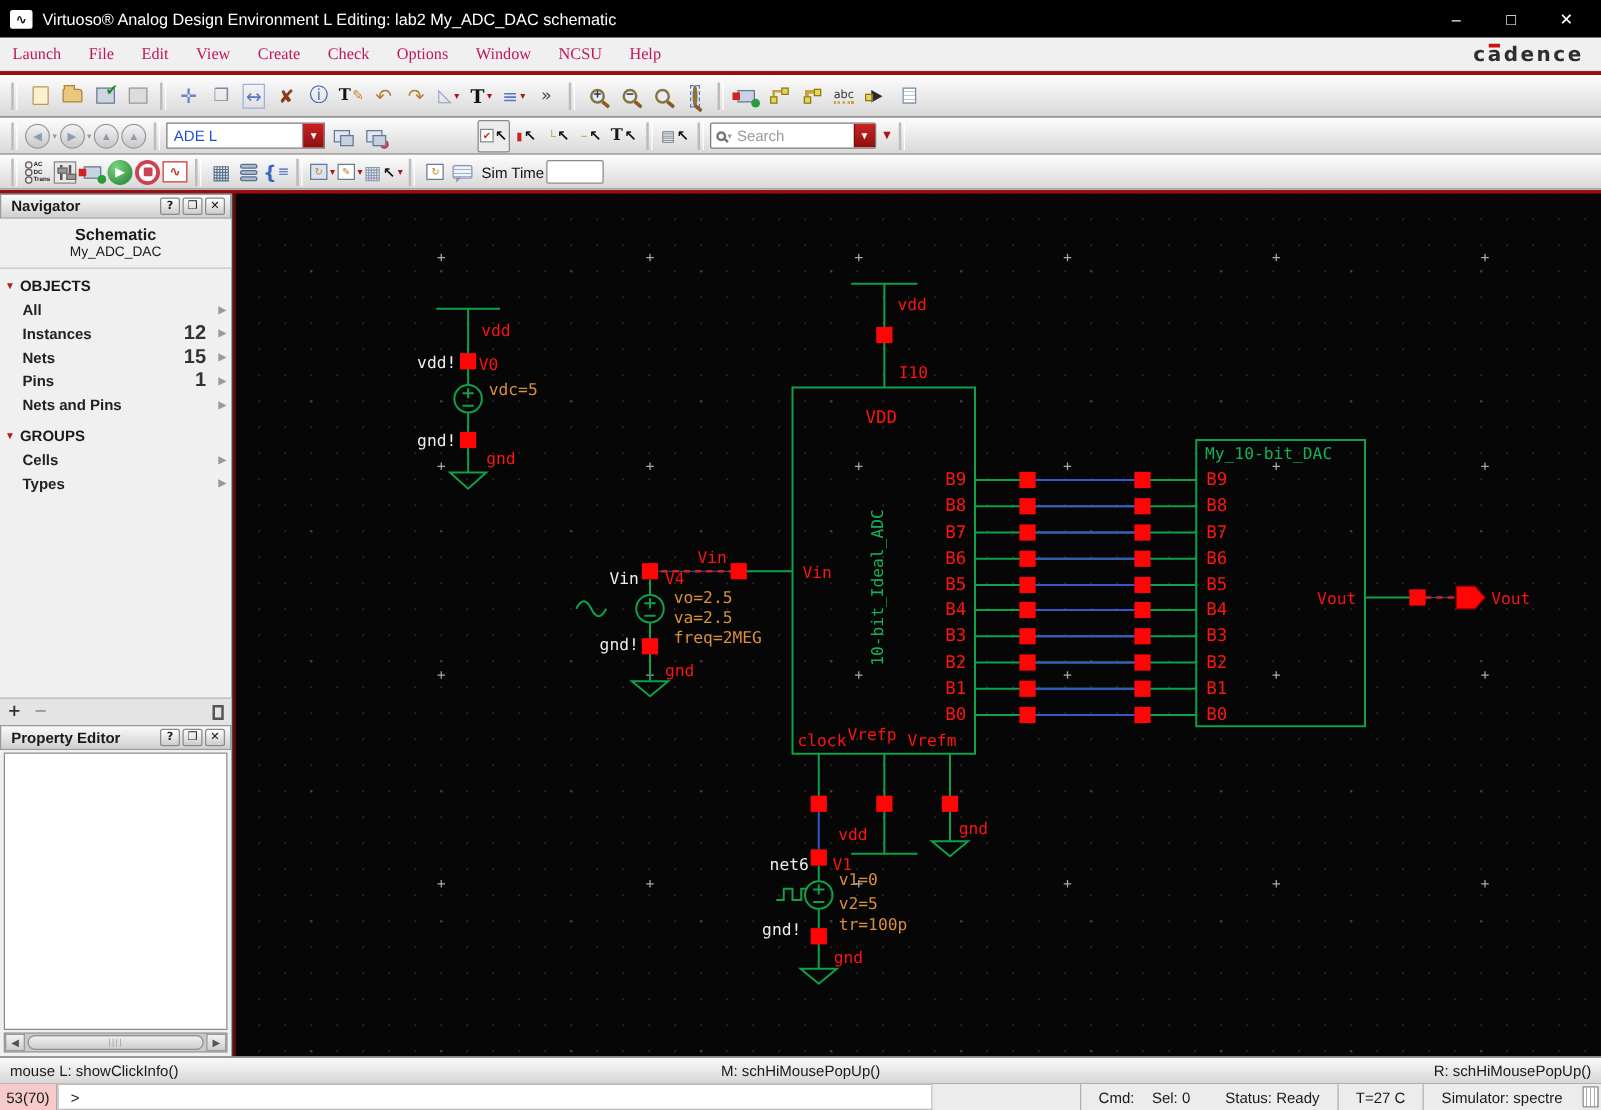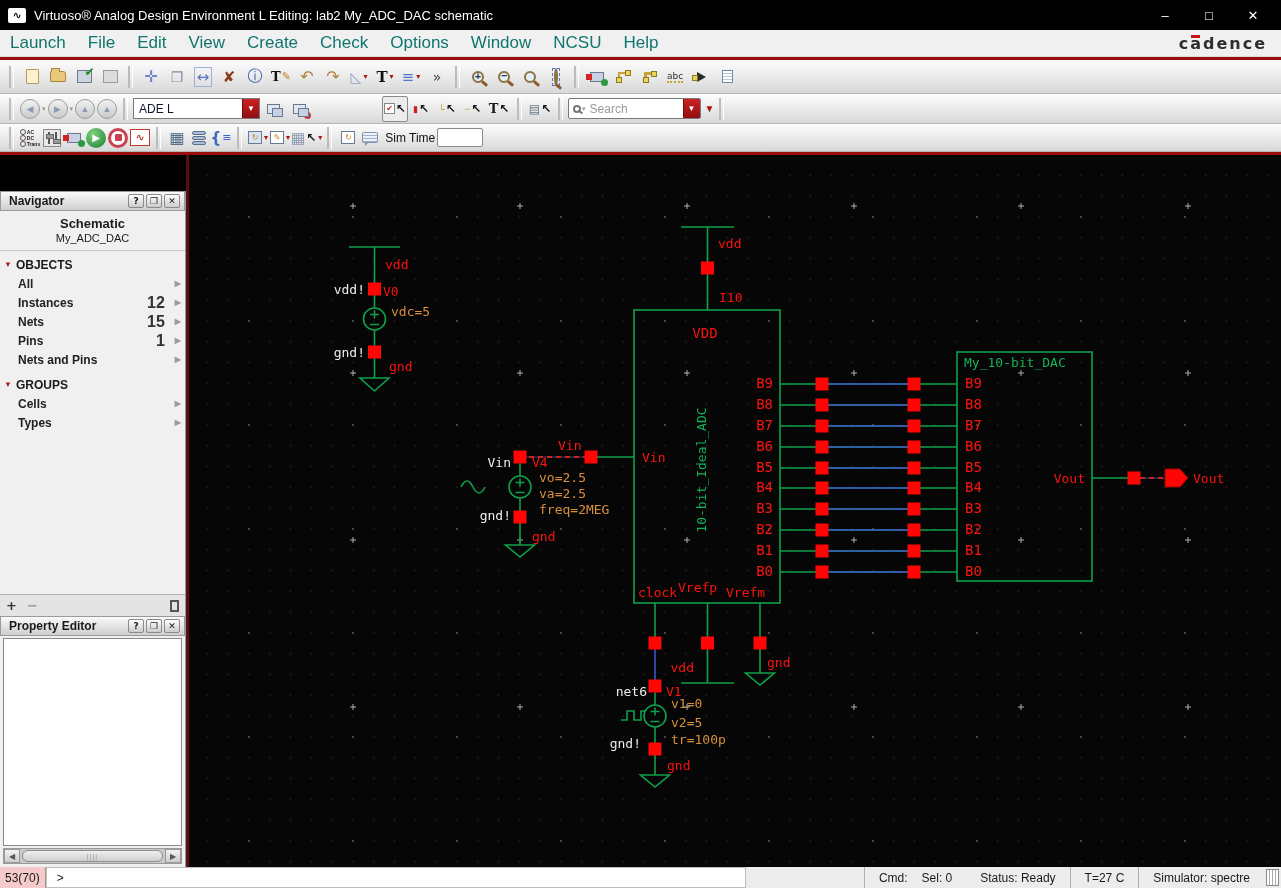--- a/index.html
+++ b/index.html
@@ -9,21 +9,21 @@
 
   
   .titlebar { height:30px; background:#000; color:#fff; display:flex; align-items:center; padding:0 8px; flex:0 0 auto; }
   .app-icon { width:18px; height:15px; background:#fff; color:#111; font:bold 11px "DejaVu Sans", sans-serif; display:flex; align-items:center; justify-content:center; margin-right:8px; border-radius:2px; }
   .title-text { font-size:13px; }
   .win-controls { margin-left:auto; display:flex; gap:4px; }
   .win-btn { width:40px; height:26px; display:flex; align-items:center; justify-content:center; color:#fff; font-size:13px; }
 
   
   .menubar { height:27px; background:#f0f0f0; display:flex; align-items:center; padding:0 10px; gap:22px; flex:0 0 auto; border-bottom:1px solid #dcdcdc; }
-  .menu-item { font-size:17px; color:#0f766e; cursor:default; }
+  .menu-item { font-size:13px; color:#be185d; cursor:default;font-family:Liberation Serif, serif; }
   .logo { margin-left:auto; position:relative; font:bold 16px "DejaVu Sans", sans-serif; letter-spacing:2px; color:#2e2e2e; padding-right:4px; }
   .logo-bar { position:absolute; left:12px; top:1px; width:9px; height:3px; background:#cc1111; }
   .redline { height:3px; background:#9b0e0e; flex:0 0 auto; }
 
   
   .toolbar { background:linear-gradient(#fdfdfd,#d8d8d8); border-bottom:1px solid #b6b6b6; display:flex; align-items:center; padding:0 4px; flex:0 0 auto; }
   .row1 { height:34px; } .row2 { height:30px; } .row3 { height:28px; }
   .sep { width:5px; height:22px; border-left:2px solid #bcbcbc; border-right:1px solid #fff; margin:0 5px; }
   .tbtn { min-width:26px; height:26px; display:flex; align-items:center; justify-content:center; gap:1px; border-radius:2px; position:relative; }
   .tbtn.small { min-width:22px; height:22px; }
@@ -49,21 +49,21 @@
   .wirei::before, .wirei::after { content:""; position:absolute; width:4px; height:4px; background:#e9d55a; border:1px solid #8d7a1e; }
   .wirei::before { left:-4px; bottom:-2px; } .wirei::after { right:-2px; top:-4px; }
   .abci { font:9px "DejaVu Sans", sans-serif; color:#333; border-bottom:2px dotted #caa23c; line-height:10px; }
   .pini { width:0; height:0; border-left:9px solid #2a2a2a; border-top:5px solid transparent; border-bottom:5px solid transparent; position:relative; }
   .pini::before { content:""; position:absolute; left:-14px; top:-2px; width:4px; height:4px; background:#e9d55a; border:1px solid #8d7a1e; }
   .notei { width:11px; height:13px; background:#fff; border:1px solid #7789a0; background-image:repeating-linear-gradient(#fff 0 2px, #b9c6d4 2px 3px); }
 
   .circbtn { width:20px; height:20px; border-radius:50%; background:linear-gradient(#f2f2f2,#c9c9c9); border:1px solid #9a9a9a; color:#8c9bb5; font-size:9px; display:flex; align-items:center; justify-content:center; }
   .mini-caret { color:#9a9a9a; font-size:7px; margin:0 1px; }
   .combo { display:flex; height:21px; border:1px solid #7a7a7a; background:#fff; align-items:center; }
-  .combo .cval { width:108px; padding-left:5px; font-size:12px; color:#0f172a; }
+  .combo .cval { width:108px; padding-left:5px; font-size:12px; color:#1d4ed8; }
   .redbtn { width:17px; height:100%; background:linear-gradient(#c22,#8e0f0f); color:#fff; font-size:8px; display:flex; align-items:center; justify-content:center; border-left:1px solid #7a0a0a; }
   .winstack { width:13px; height:10px; border:1px solid #68788f; background:#dfe7f2; position:relative; }
   .winstack::after { content:""; position:absolute; right:-4px; bottom:-4px; width:9px; height:7px; border:1px solid #68788f; background:#c4d2e4; }
   .winstack.hide::before { content:""; position:absolute; right:-6px; bottom:-6px; width:7px; height:7px; border-radius:50%; background:#cc3344; }
   .pointer { font:bold 12px "DejaVu Sans", sans-serif; color:#111; text-shadow:0 0 1px #fff; }
   .selmark { font-size:9px; }
   .searchbox { display:flex; height:21px; border:1px solid #7a7a7a; background:#fff; align-items:center; border-radius:2px; overflow:hidden; }
   .searchbox .ph { width:96px; color:#9a9a9a; font-size:12px; padding-left:3px; }
   .smag { position:relative; width:8px; height:8px; border:2px solid #777; border-radius:50%; margin-left:4px; }
   .smag::after { content:""; position:absolute; width:5px; height:2px; background:#777; right:-4px; bottom:-2px; transform:rotate(40deg); }
@@ -82,21 +82,21 @@
   .dbsti { display:flex; flex-direction:column; gap:1px; }
   .dbsti i { width:14px; height:4px; background:#a9bdd6; border:1px solid #5a6f8a; border-radius:2px; }
   .docb { width:14px; height:13px; background:#d8e4f0; border:1px solid #6a7a94; display:flex; align-items:center; justify-content:center; font-size:8px; }
   .bubblei { width:16px; height:11px; background:#eef2fa; border:1px solid #8894ad; border-radius:2px; position:relative; background-image:repeating-linear-gradient(#eef2fa 0 2px, #9fb0c8 2px 3px); }
   .bubblei::after { content:""; position:absolute; left:2px; bottom:-4px; border-left:4px solid #8894ad; border-bottom:4px solid transparent; }
   .simtime-label { font-size:12px; margin:0 2px 0 4px; color:#111; }
   .simtime-input { width:46px; height:19px; border:1px solid #8a8a8a; border-radius:2px; background:#fff; font-size:11px; padding:0 3px; }
 
   
   .main { flex:1 1 auto; display:flex; min-height:0; }
-  .leftcol { width:186px; flex:0 0 auto; display:flex; flex-direction:column; background:#0f766e; border-right:1px solid #9a9a9a;margin-top:36px; }
+  .leftcol { width:186px; flex:0 0 auto; display:flex; flex-direction:column; background:#0f766e; border-right:1px solid #9a9a9a; }
   .canvas-divider { width:3px; background:#5c0d0d; flex:0 0 auto; }
 
   .panel-title { height:20px; background:linear-gradient(#fafafa,#cfcfcf); border:1px solid #9a9a9a; display:flex; align-items:center; padding:0 4px; gap:2px; }
   .panel-title .pt-label { font-weight:bold; font-size:12px; flex:1; padding-left:4px; }
   .pbtn { width:16px; height:14px; border:1px solid #8a8a8a; background:linear-gradient(#fff,#ccc); font:bold 9px "DejaVu Sans", sans-serif; display:flex; align-items:center; justify-content:center; border-radius:2px; }
 
   .navigator { height:425px; display:flex; flex-direction:column; background:#f0f0f0; }
   .nav-subtitle { text-align:center; padding:5px 0 6px; border-bottom:1px solid #c6c6c6; background:#f0f0f0; }
   .nav-subtitle .big { font-weight:bold; font-size:13px; }
   .nav-subtitle .small { font-size:11px; margin-top:1px; }
@@ -703,20 +703,25 @@
         <g>
           <line class="w-grn" x1="571" y1="448" x2="571" y2="518"></line>
           <rect class="sq" x="564.5" y="481.5" width="13" height="13"></rect>
           <path class="w-grn" d="M556.5 518h29l-14.5 12z"></path>
           <text class="t-red" x="578" y="512">gnd</text>
         </g>
       </svg>
     </div>
   </div>
 
+  <div class="mousebar">
+    <span>mouse L: showClickInfo()</span>
+    <span class="mc">M: schHiMousePopUp()</span>
+    <span class="mr">R: schHiMousePopUp()</span>
+  </div>
 
   <div class="cmdbar">
     <span class="line-badge">53(70)</span>
     <span class="cmd-input">
         <span>&gt;</span>
       </span>
     <span class="cmd-right">
       <span class="cmd-seg">
         <span>Cmd:</span>
         <span>Sel: 0</span>

